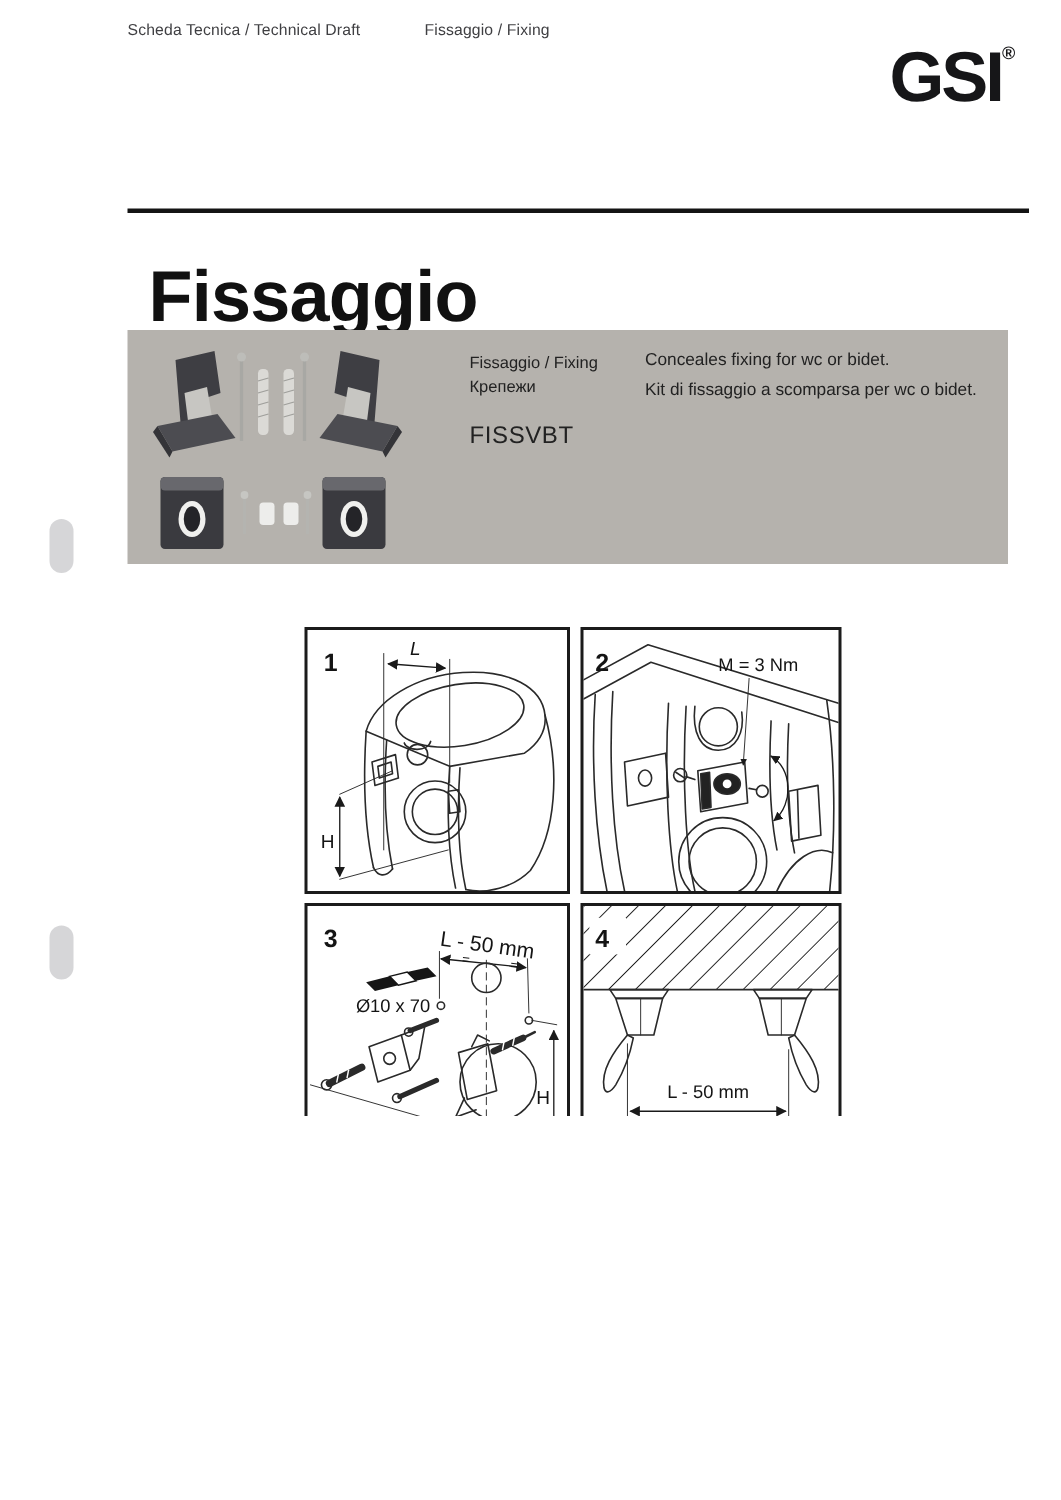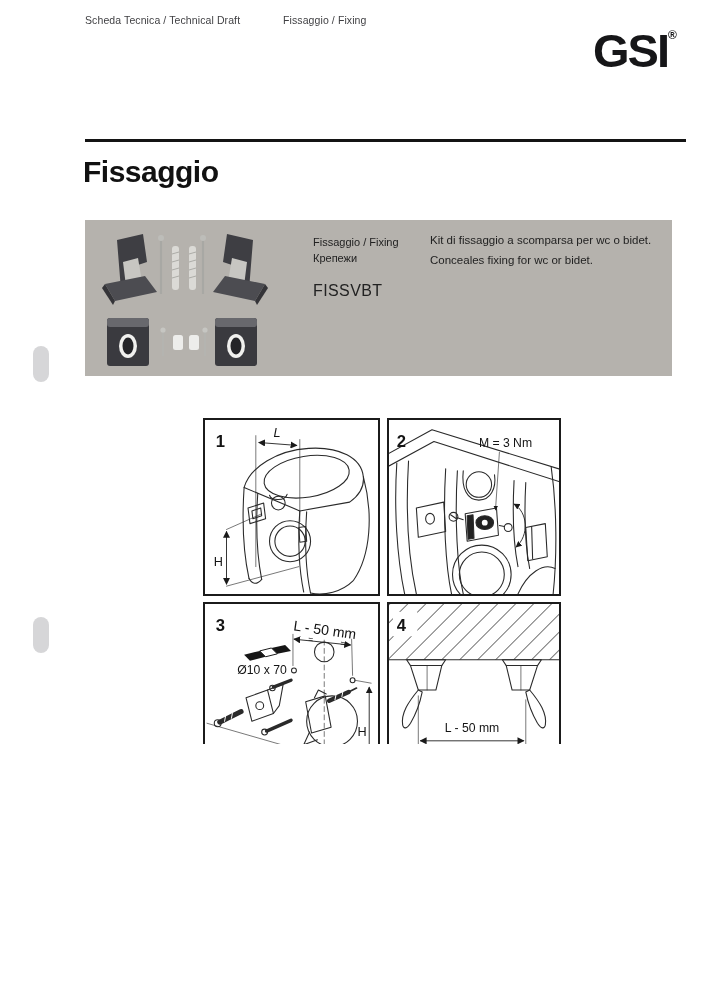--- a/index.html
+++ b/index.html
@@ -9,21 +9,21 @@
   
   .hdr-label{position:absolute;top:14px;font-size:10.5px;color:#3f3f42;letter-spacing:0.1px;}
   .hdr-doc{left:85px;}
   .hdr-subject{left:283px;}
   .logo{position:absolute;left:593px;top:2px;font-size:47px;font-weight:bold;
         letter-spacing:-2px;color:#161618;line-height:66px;}
   .logo sup{font-size:12px;letter-spacing:0;vertical-align:28px;}
 
   .rule{position:absolute;left:85px;top:139px;width:601px;height:3px;background:#141414;}
 
-  .title{position:absolute;left:83px;top:155px;margin:0;font-size:30px;font-weight:bold;
+  .title{position:absolute;left:83px;top:155px;margin:16px;font-size:48px;font-weight:bold;
          color:#111;letter-spacing:-0.5px;}
 
   
   .product-box{position:absolute;left:85px;top:220px;width:587px;height:156px;background:#b5b2ad;}
   .photo{position:absolute;left:8px;top:6px;width:212px;height:144px;}
   .pcol-name{position:absolute;left:228px;top:14px;font-size:11px;line-height:16px;color:#222;}
   .pcode{position:absolute;left:228px;top:62px;font-size:16px;letter-spacing:0.4px;color:#222;text-align:center;}
   .pcol-desc{position:absolute;left:345px;top:10px;width:238px;font-size:11.5px;line-height:20px;color:#222;}
   .pcol-desc p{margin:0;}
 
@@ -124,22 +124,22 @@
         <line x1="112" y1="106" x2="112" y2="130" stroke="#b4b4b0" stroke-width="2"></line>
         <circle cx="112" cy="104" r="2.6" fill="#c6c6c2"></circle>
       </g>
     </svg>
     <div class="pcol-name">
       <div>Fissaggio / Fixing</div>
       <div>Крепежи</div>
     </div>
     <div class="pcode">FISSVBT</div>
     <div class="pcol-desc">
+      <p>Conceales fixing for wc or bidet.</p>
       <p>Kit di fissaggio a scomparsa per wc o bidet.</p>
-      <p>Conceales fixing for wc or bidet.</p>
     </div>
   </div>
 
   <div class="hole hole-1"></div>
   <div class="hole hole-2"></div>
 
   <div class="panel" id="p1">
     <svg viewBox="0 0 177 178">
       <defs>
         <marker id="ar1" viewBox="0 0 10 10" refX="9" refY="5" markerWidth="8" markerHeight="8" orient="auto-start-reverse">

